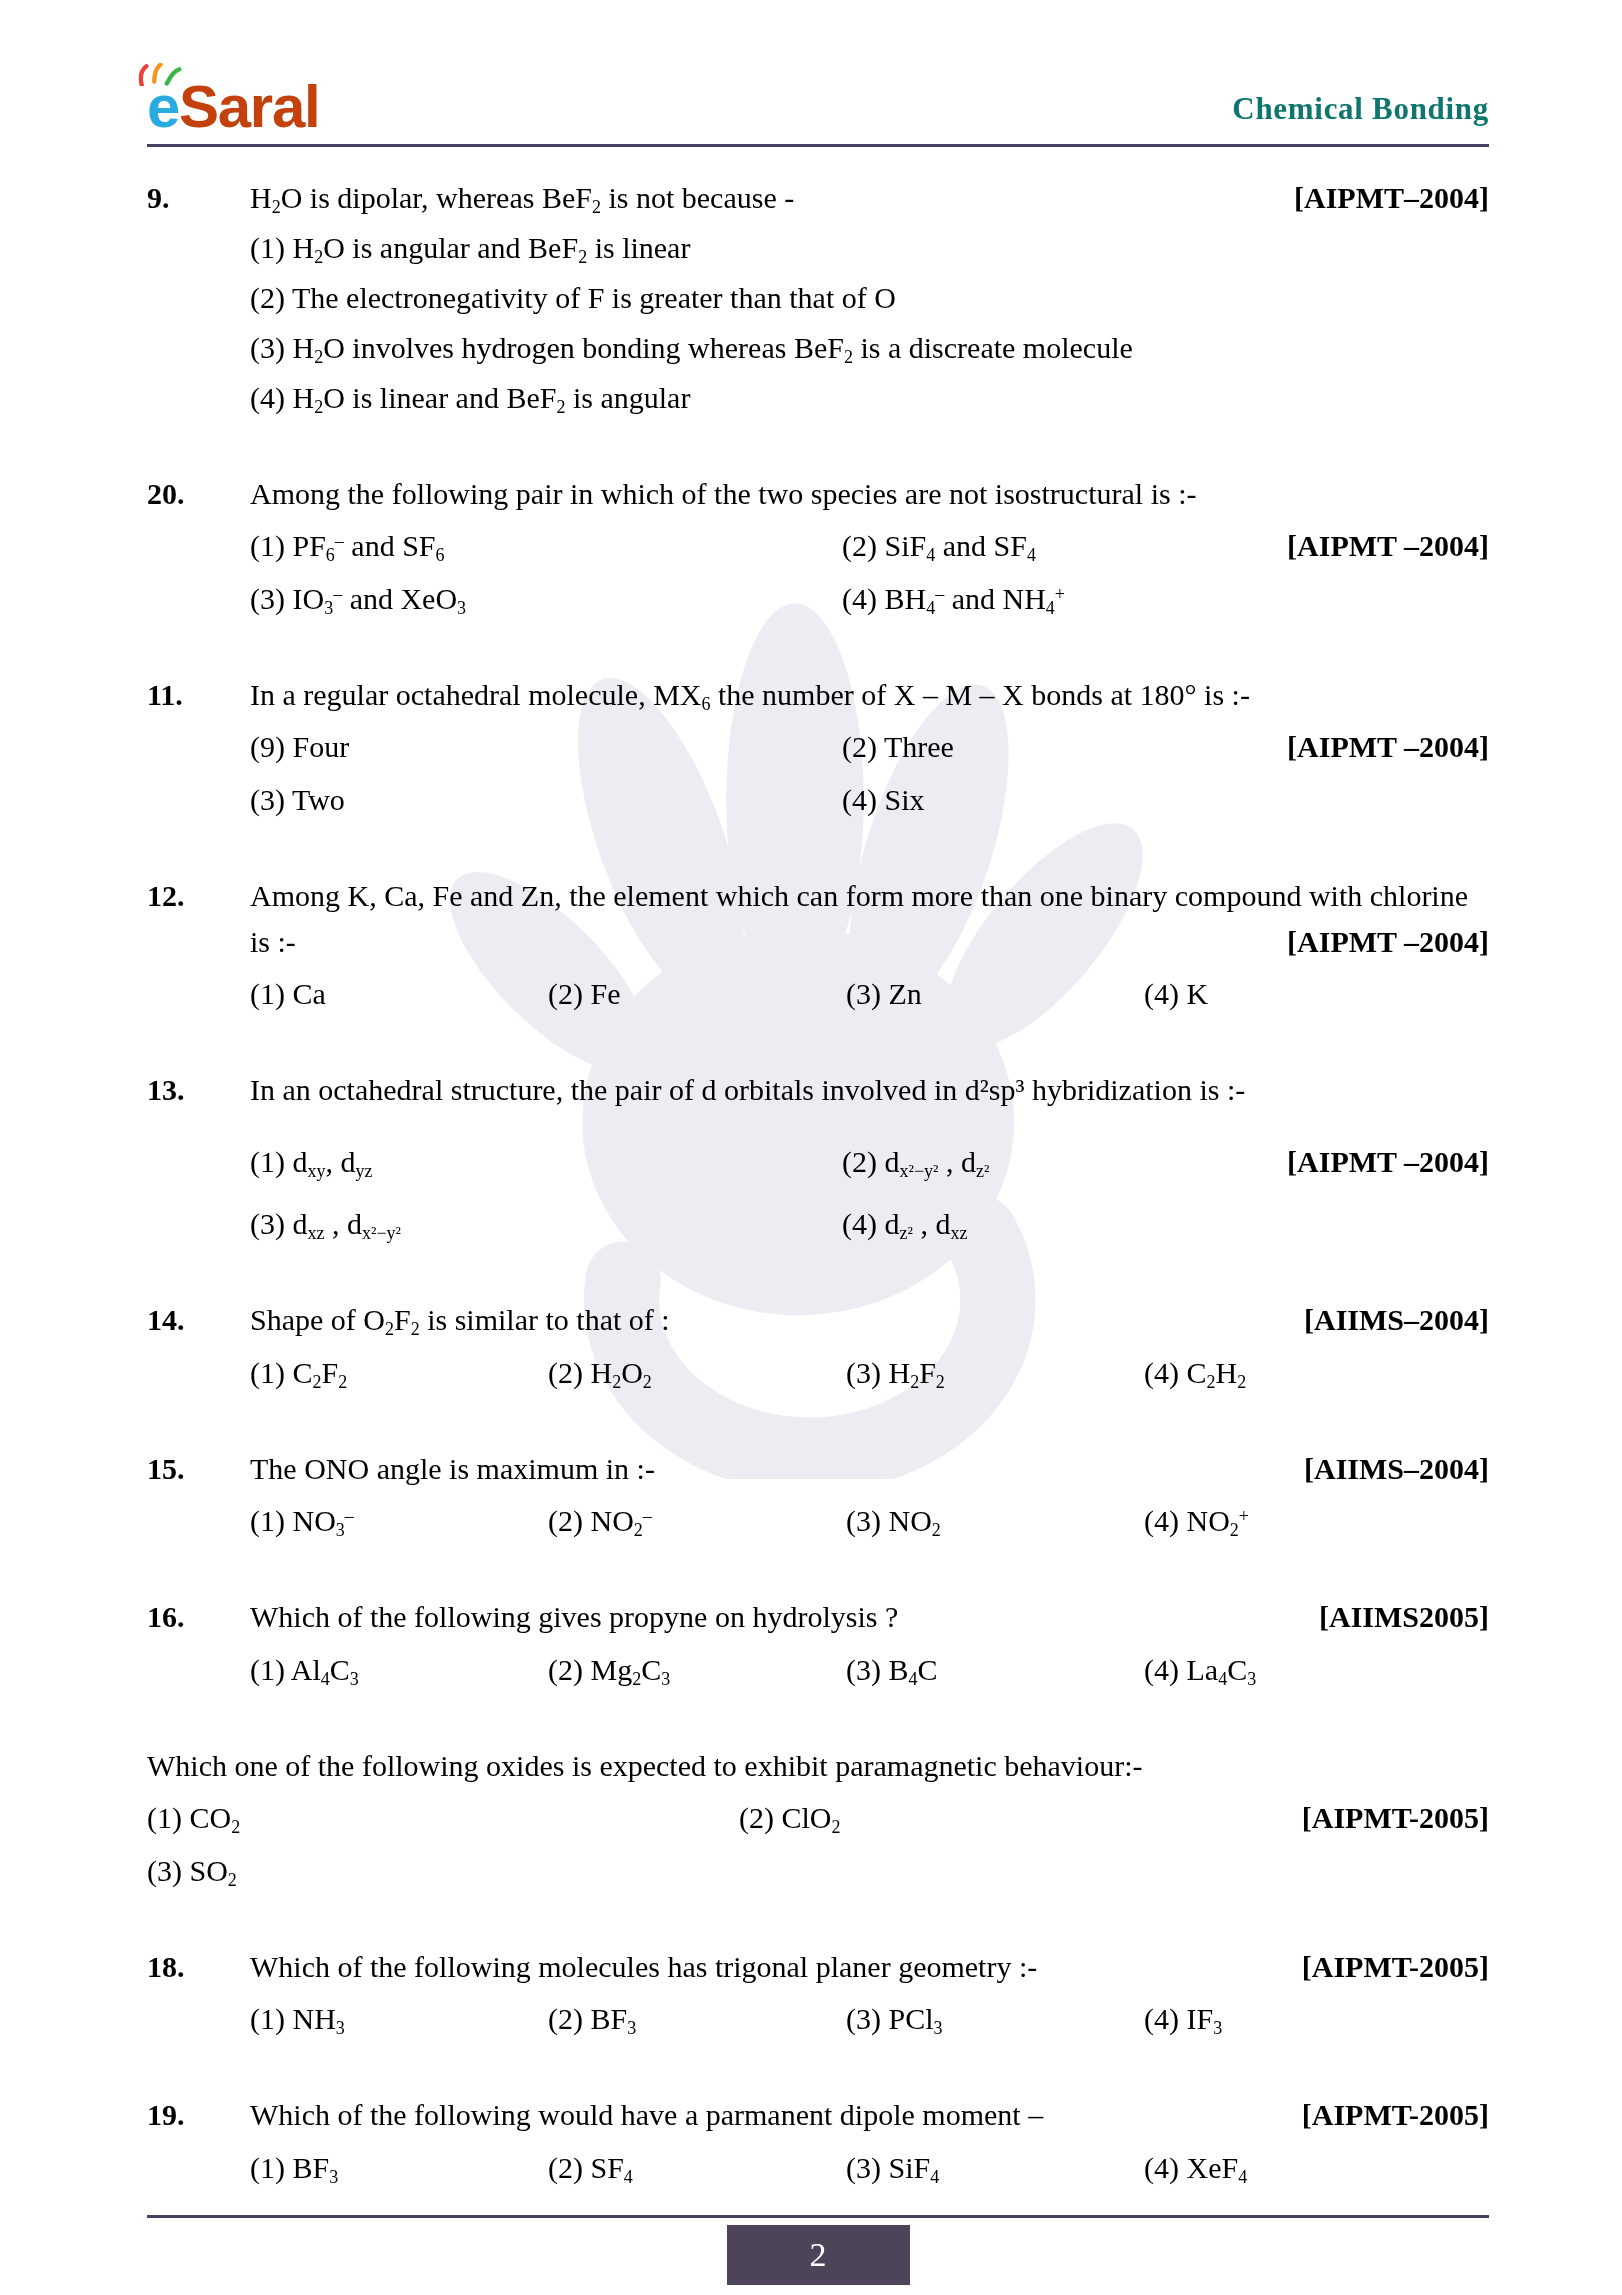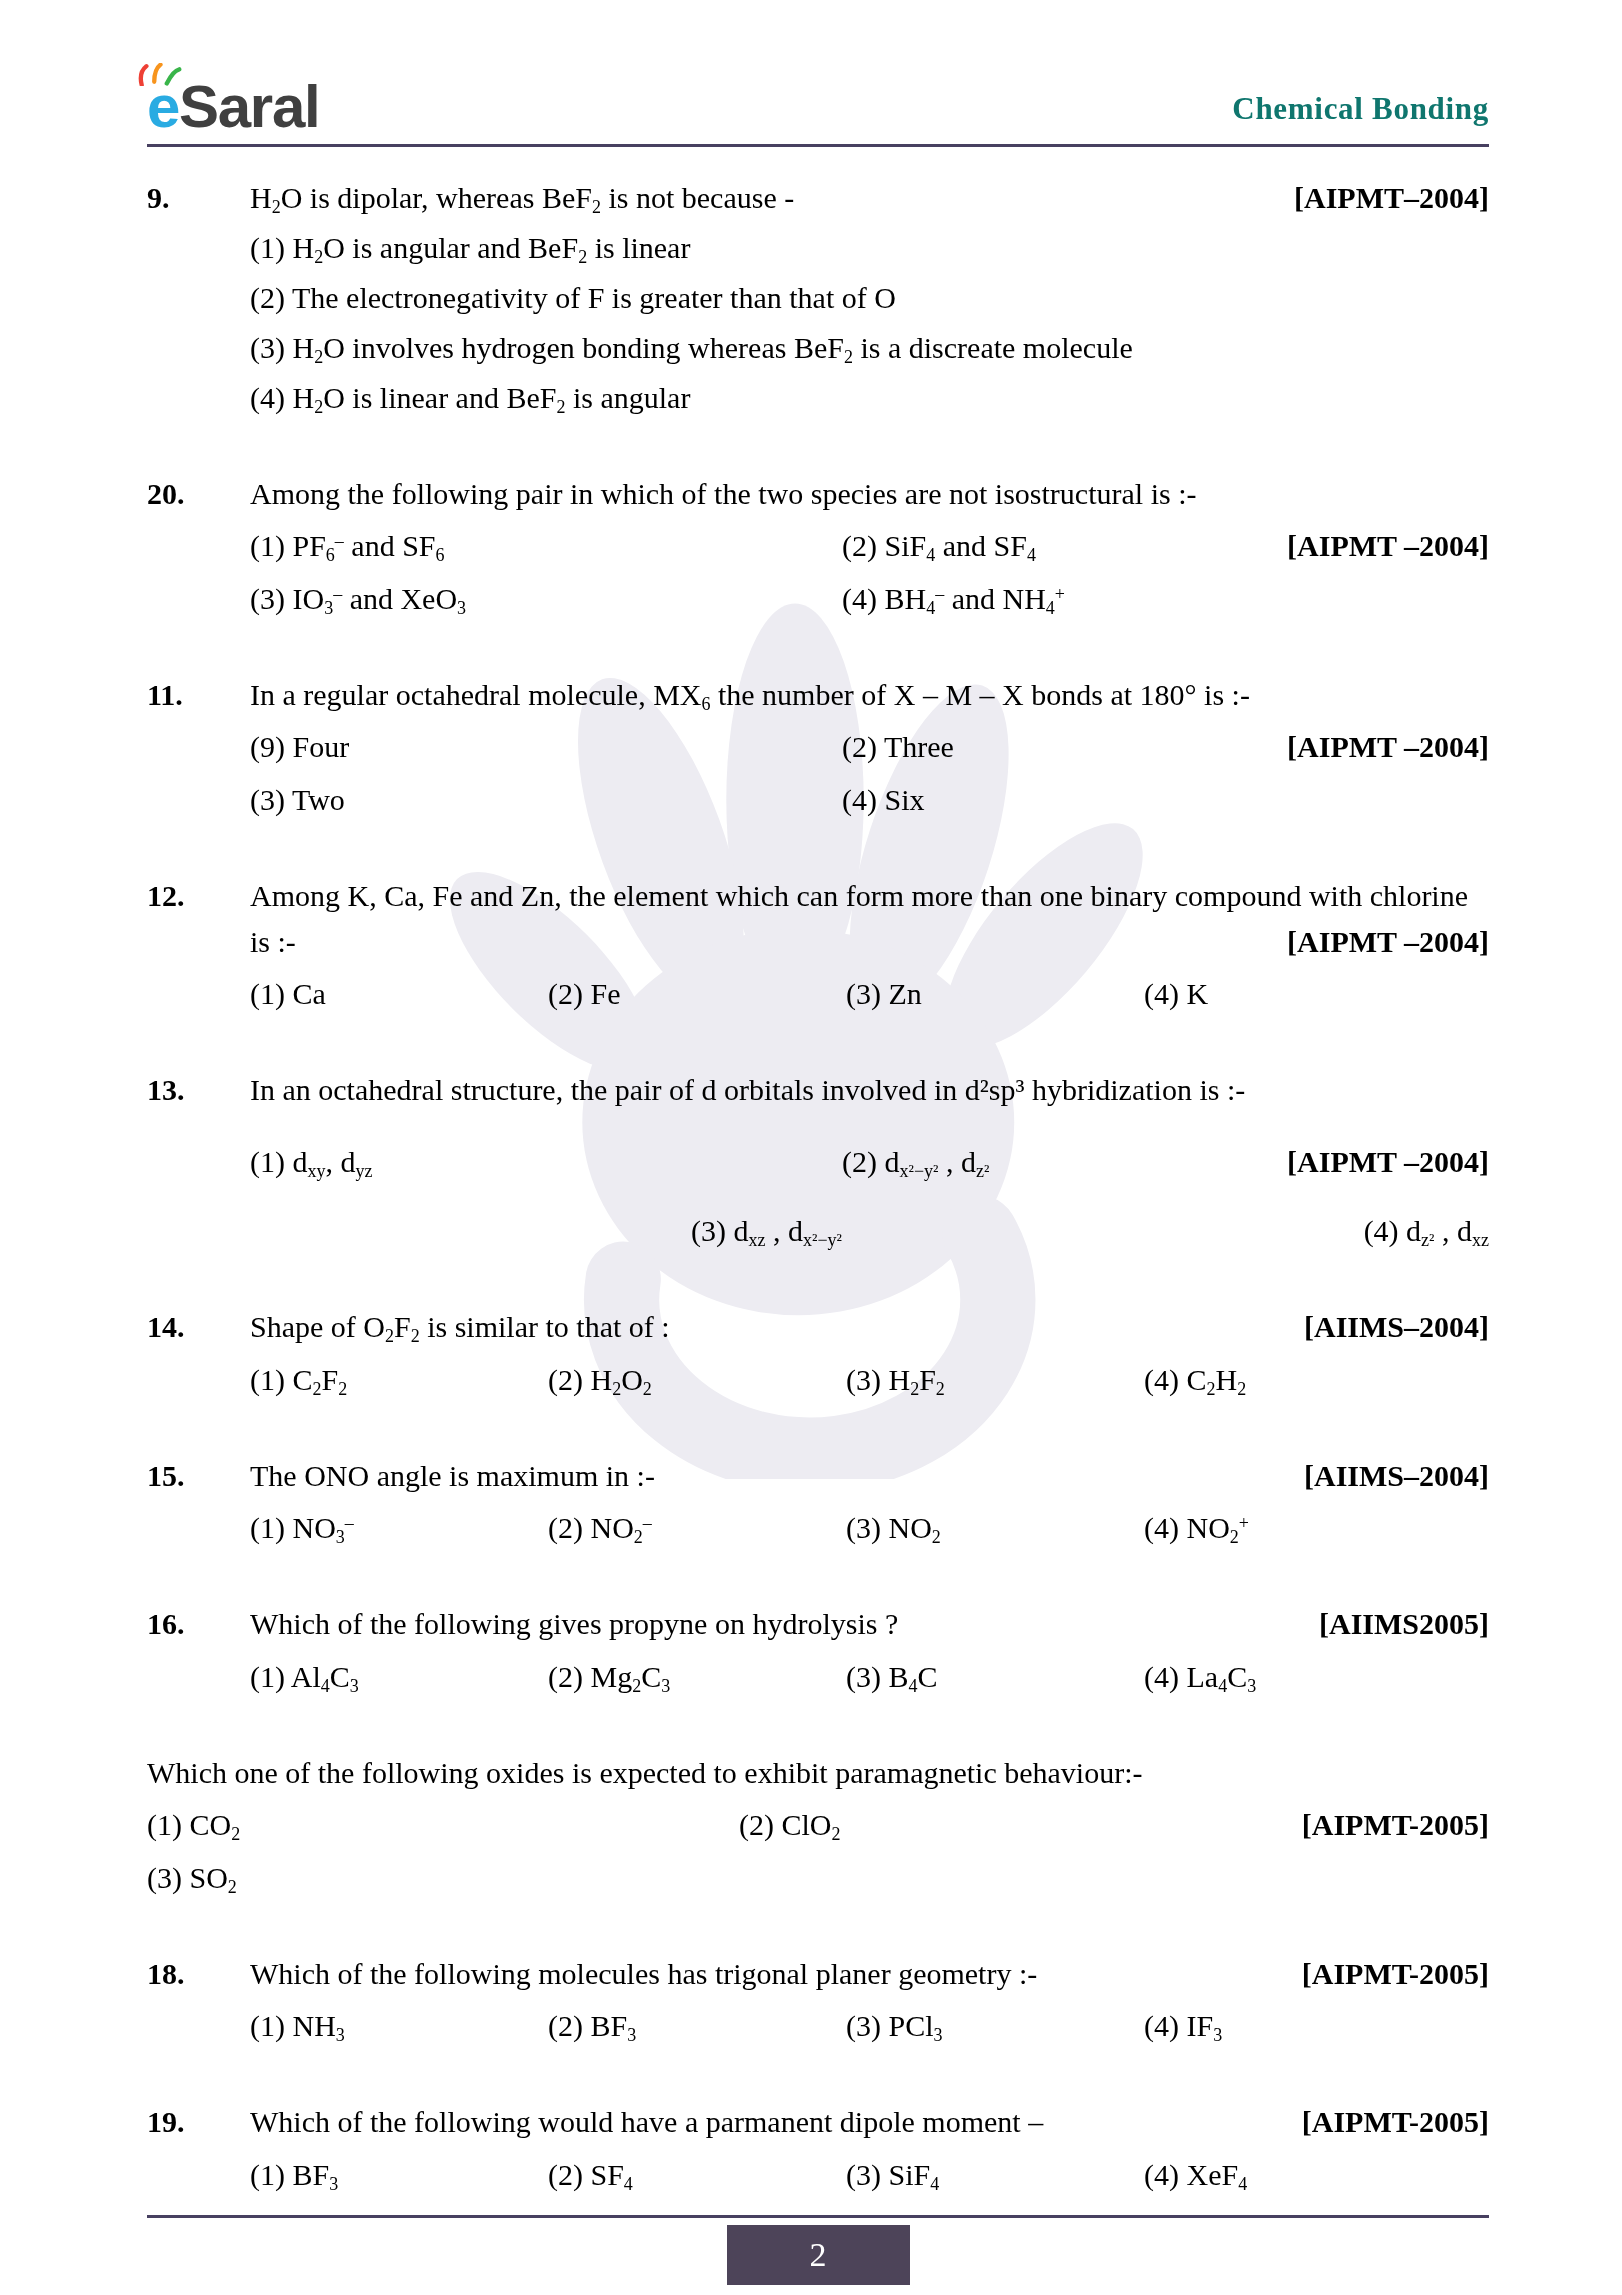--- a/index.html
+++ b/index.html
@@ -10,21 +10,21 @@
     position:relative;overflow:hidden;
   }
   .watermark{position:absolute;top:497px;left:386px;z-index:0;}
   .page{position:relative;z-index:1;padding:77px 133px 0 147px;}
   .header{display:flex;justify-content:space-between;align-items:flex-end;
     border-bottom:3.9px solid #474060;padding-bottom:6.5px;}
   .logo{position:relative;font-family:"Liberation Sans","DejaVu Sans",sans-serif;
     font-weight:bold;font-size:60px;line-height:60px;letter-spacing:-1.3px;}
   .logo .crown{position:absolute;left:-10.5px;top:-14.4px;}
   .logo-e{color:#29abe2;}
-  .logo-saral{color:#404040;}
+  .logo-saral{color:#c2410c;}
   .header-title{font-weight:bold;font-size:31px;color:#0f766e;padding-bottom:5.2px;letter-spacing:0.7px;}
   .questions{padding-top:2.6px;}
   .q{display:flex;margin-top:50px;}
   .questions .q:first-child{margin-top:26px;}
   .q-num{width:103px;flex-shrink:0;font-weight:bold;}
   .q-body{flex:1;min-width:0;}
   .q-line{display:flex;justify-content:space-between;align-items:baseline;}
   .q-line .q-text{padding-right:19.6px;}
   .q-para{position:relative;padding-right:6.5px;}
   .q-para .tag-abs{position:absolute;right:0;bottom:0;}
@@ -148,21 +148,21 @@
       <div class="q-num">13.</div>
       <div class="q-body">
         <div class="q-line">
           <span class="q-text">In an octahedral structure, the pair of d orbitals involved in d²sp³ hybridization is :-</span>
         </div>
         <div class="row" style="margin-top:26px;">
           <span class="o1">(1) d<sub>xy</sub>, d<sub>yz</sub></span>
           <span class="o2">(2) d<sub>x²−y²</sub> , d<sub>z²</sub></span>
           <span class="tag">[AIPMT –2004]</span>
         </div>
-        <div class="row" style="margin-top:23px;text-align:right;">
+        <div class="row" style="margin-top:16px;">
           <span class="o1">(3) d<sub>xz</sub> , d<sub>x²−y²</sub></span>
           <span class="o2">(4) d<sub>z²</sub> , d<sub>xz</sub></span>
         </div>
       </div>
     </div>
 
     <div class="q">
       <div class="q-num">14.</div>
       <div class="q-body">
         <div class="q-line">

